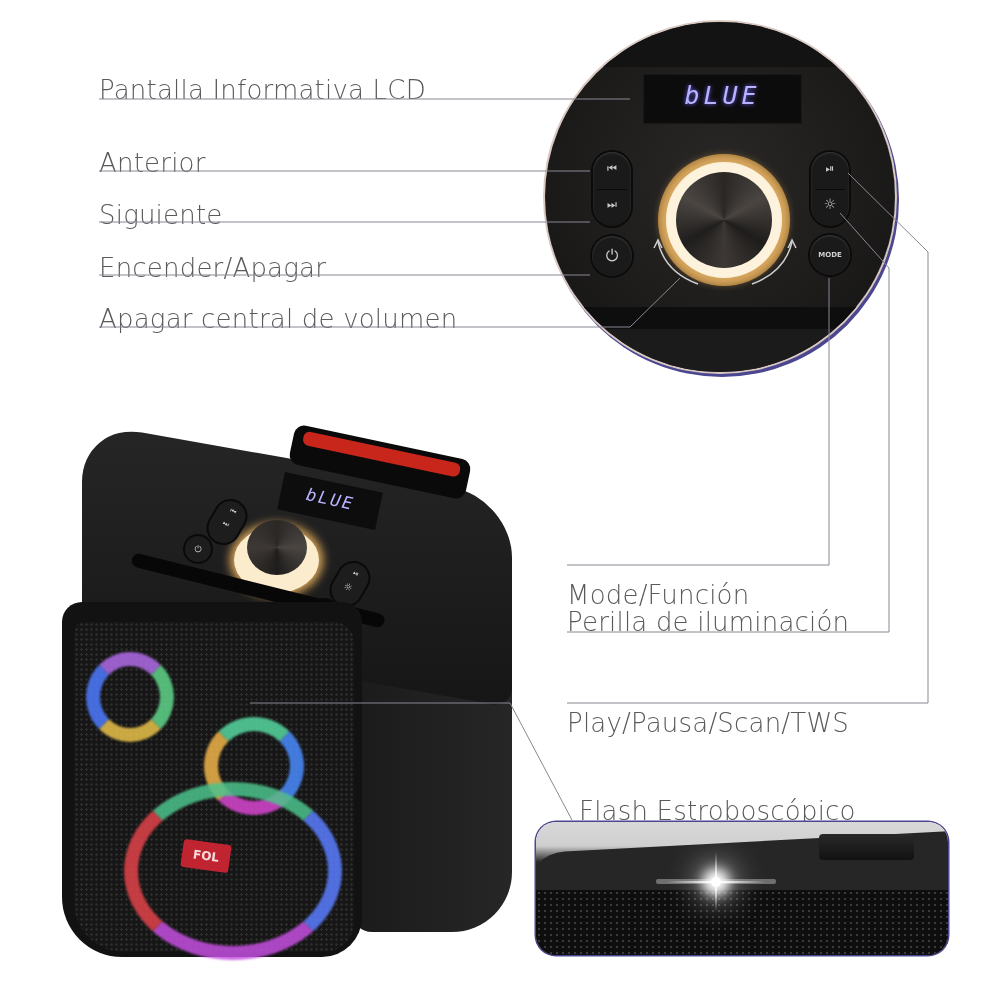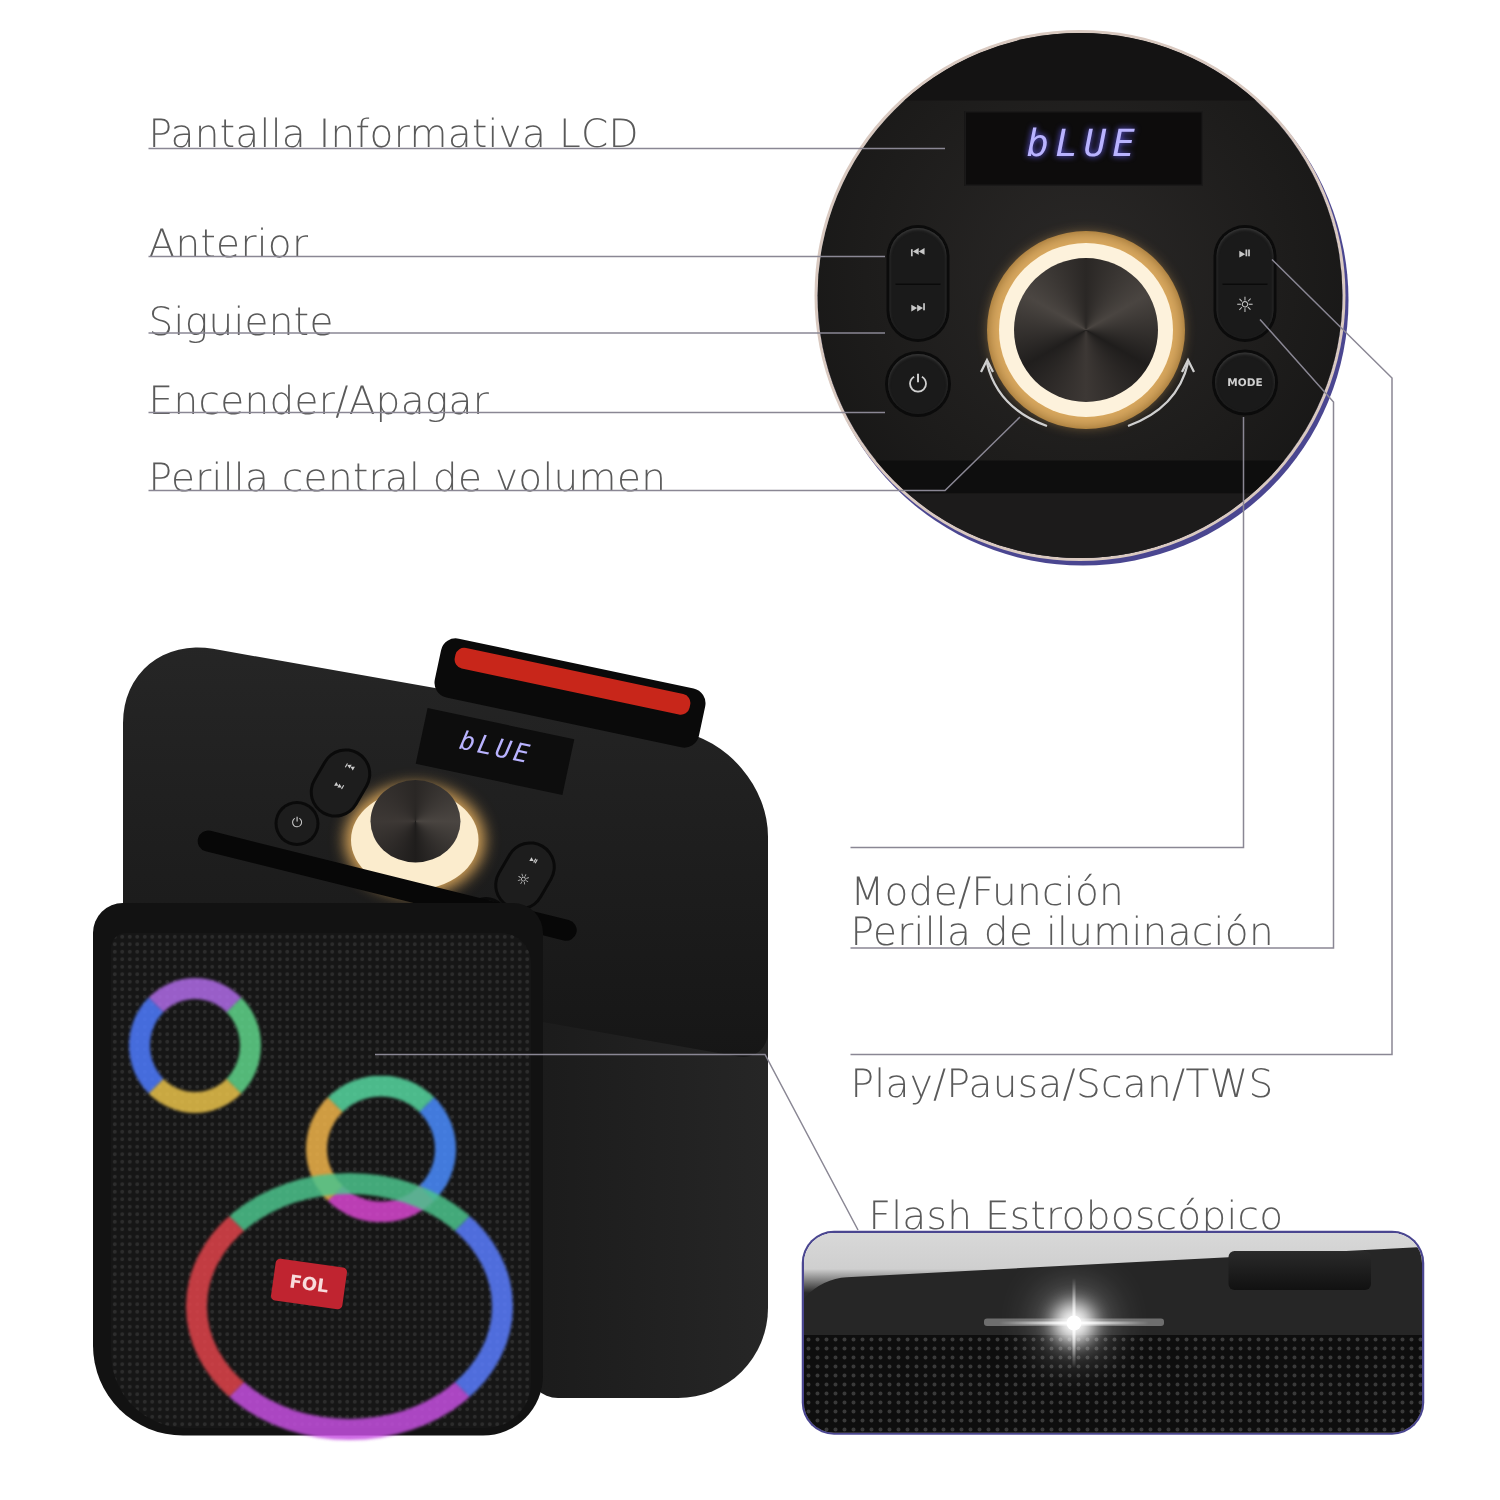--- a/index.html
+++ b/index.html
@@ -60,21 +60,21 @@
   .flash-ray-v { position:absolute; left:179px; top:30px; width:2px; height:60px; background:linear-gradient(180deg,transparent,#fff,transparent); }
   .flash-strip { position:absolute; left:120px; top:57px; width:120px; height:5px; background:#6e6e6e; border-radius:2px; }
 </style>
 </head>
 <body>
 
 <div class="label" style="left:99px; top:75px;">Pantalla Informativa LCD</div>
 <div class="label" style="left:99px; top:148px;">Anterior</div>
 <div class="label" style="left:99px; top:200px;">Siguiente</div>
 <div class="label" style="left:99px; top:253px;">Encender/Apagar</div>
-<div class="label" style="left:99px; top:304px;">Perilla central de volumen</div>
+<div class="label" style="left:99px; top:304px;">Apagar central de volumen</div>
 <div class="label" style="left:567px; top:540px;margin-top:40px;">Mode/Función</div>
 <div class="label" style="left:567px; top:607px;">Perilla de iluminación</div>
 <div class="label" style="left:567px; top:708px;">Play/Pausa/Scan/TWS</div>
 <div class="label" style="left:579px; top:796px;">Flash Estroboscópico</div>
 
 <div class="zoom-circle">
   <div class="zc-band-top"></div>
   <div class="lcd">
     <div class="lcd-text">bLUE</div>
   </div>

